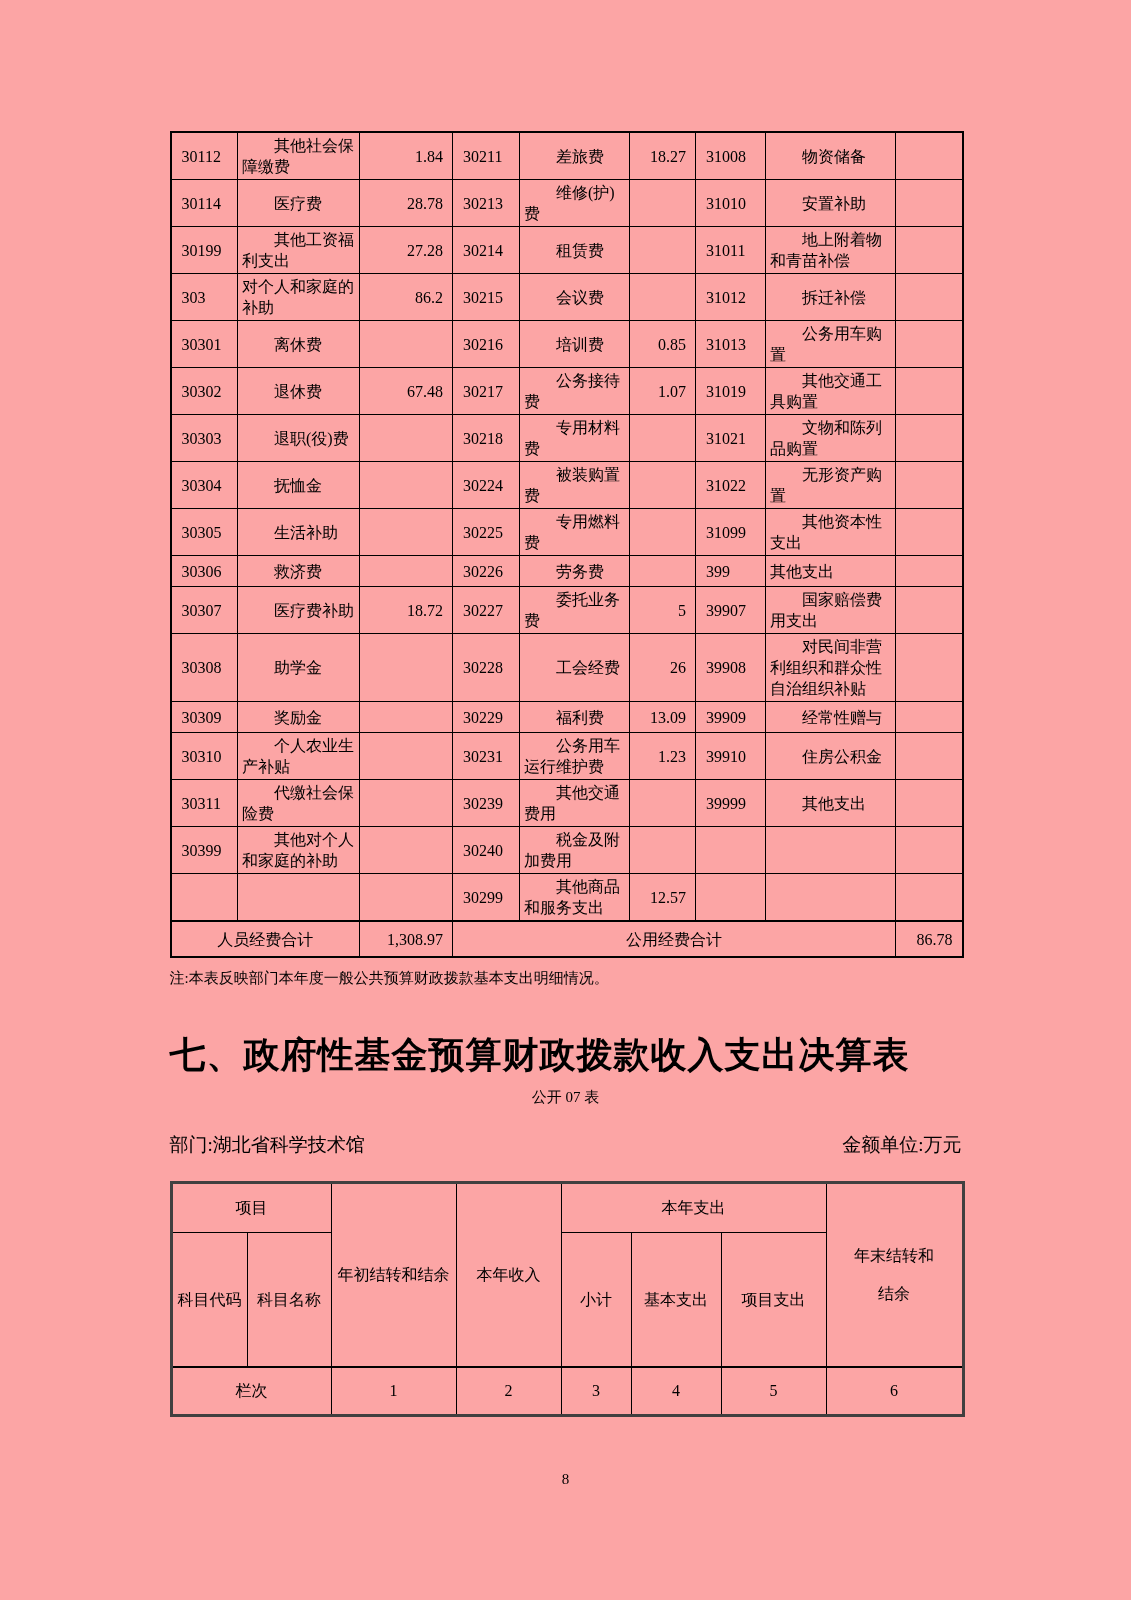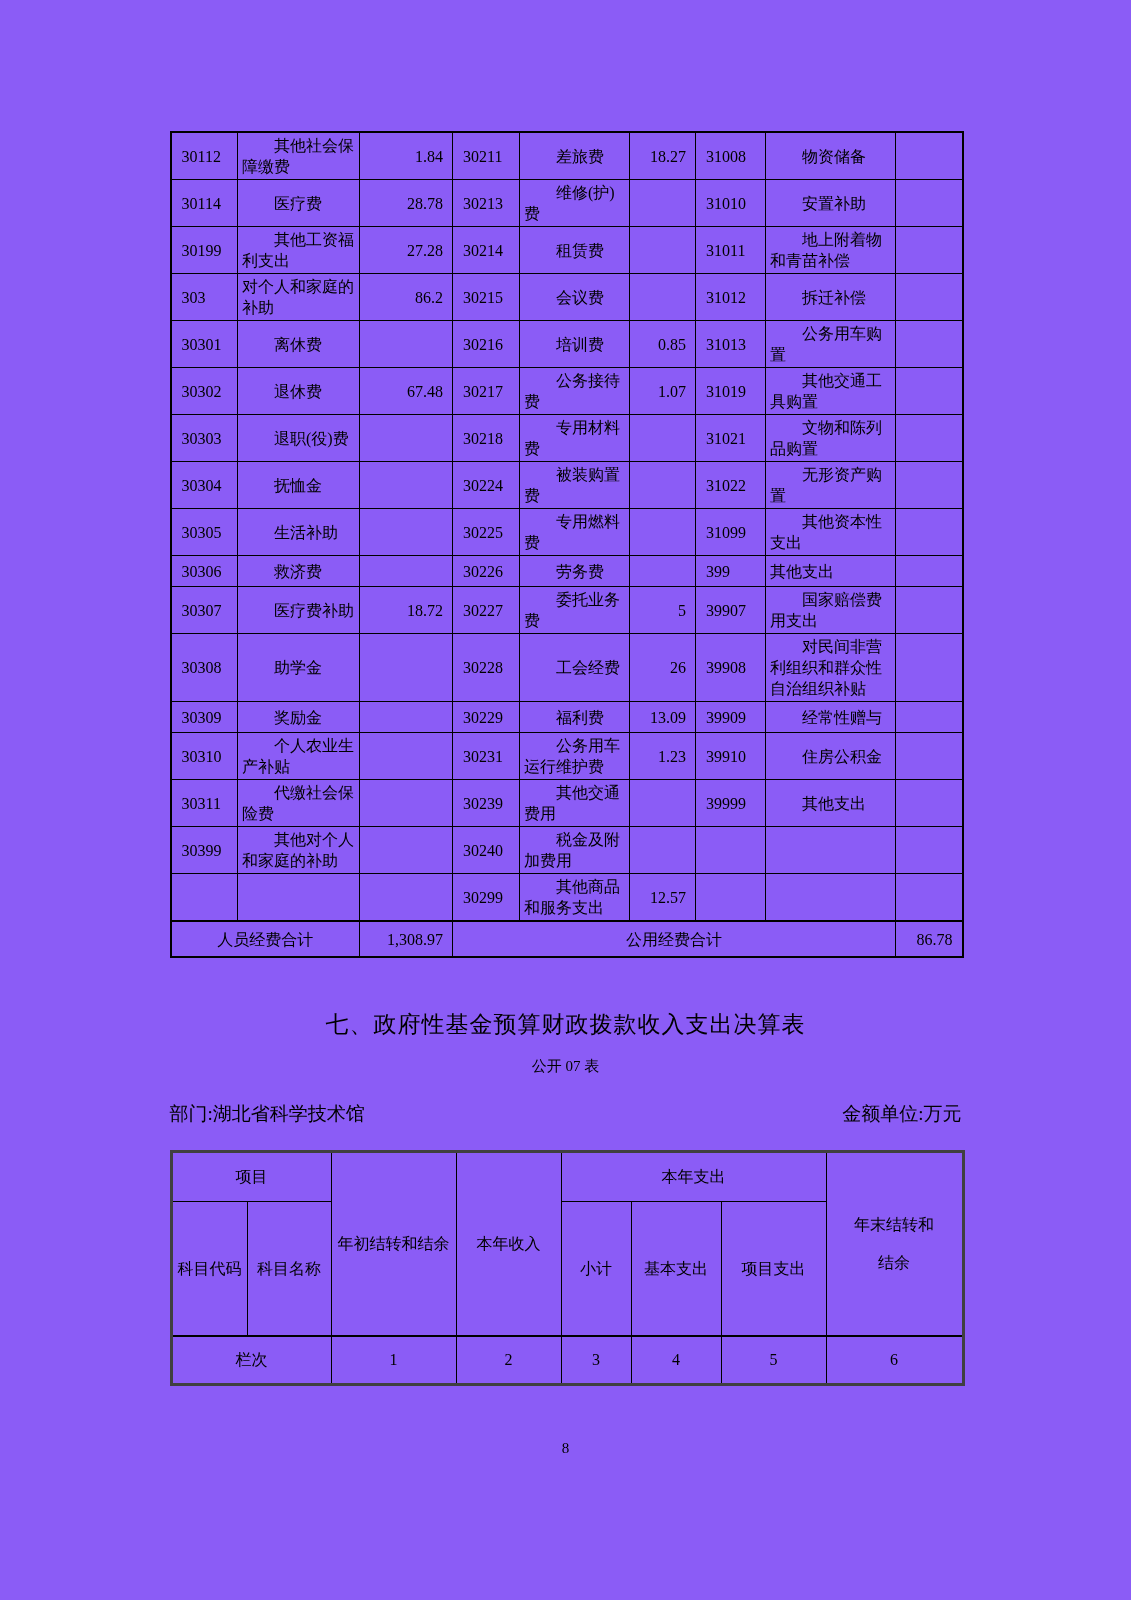--- a/index.html
+++ b/index.html
@@ -1,20 +1,20 @@
 <!DOCTYPE html>
 <html><head>
 <meta charset="utf-8">
 <style>
   html,body { margin:0; padding:0; background:#ffffff; }
   .page {
     position: relative;
     width: 1131px;
     height: 1600px;
-    background: #8b5cf6;
+    background: #fca5a5;
     color: #000;
     font-family: "Liberation Serif", "DejaVu Serif", serif;
     font-size: 16px;
     overflow: hidden;
   }
   .content {
     width: 792px;
     margin: 0 auto;
     padding-top: 131px;
   }
@@ -44,24 +44,24 @@
     height: 30px;
   }
   table.t1 td.total-label { text-align: center; }
 
   
   .note { margin-top: 10px; font-size: 15px; line-height: 21px; }
 
   
   .sec-title {
     margin-top: 46px;
-    text-align: center;
+    text-align: left;
     font-family: "Liberation Sans", "DejaVu Sans", sans-serif;
-    font-weight: normal;
-    font-size: 23px;
+    font-weight: bold;
+    font-size: 36px;
     line-height: 40px;
     letter-spacing: 1px;
   }
   .pub-label { margin-top: 12px; text-align: center; font-size: 15px; line-height: 21px; }
   .dept-line { margin-top: 26px; display: flex; justify-content: space-between; font-size: 19px; line-height: 21px; }
 
   
   table.t2 {
     margin-top: 26px;
     width: 792px;
@@ -294,20 +294,21 @@
       <tbody>
         <tr class="total-row">
           <td colspan="2" class="total-label">人员经费合计</td>
           <td class="num">1,308.97</td>
           <td colspan="5" class="total-label">公用经费合计</td>
           <td class="num">86.78</td>
         </tr>
       </tbody>
     </table>
 
+    <div class="note">注:本表反映部门本年度一般公共预算财政拨款基本支出明细情况。</div>
 
     <div class="sec-title">七、政府性基金预算财政拨款收入支出决算表</div>
     <div class="pub-label">公开 07 表</div>
     <div class="dept-line">
       <span>部门:湖北省科学技术馆</span>
       <span>金额单位:万元</span>
     </div>
 
     <table class="t2">
       <colgroup>

